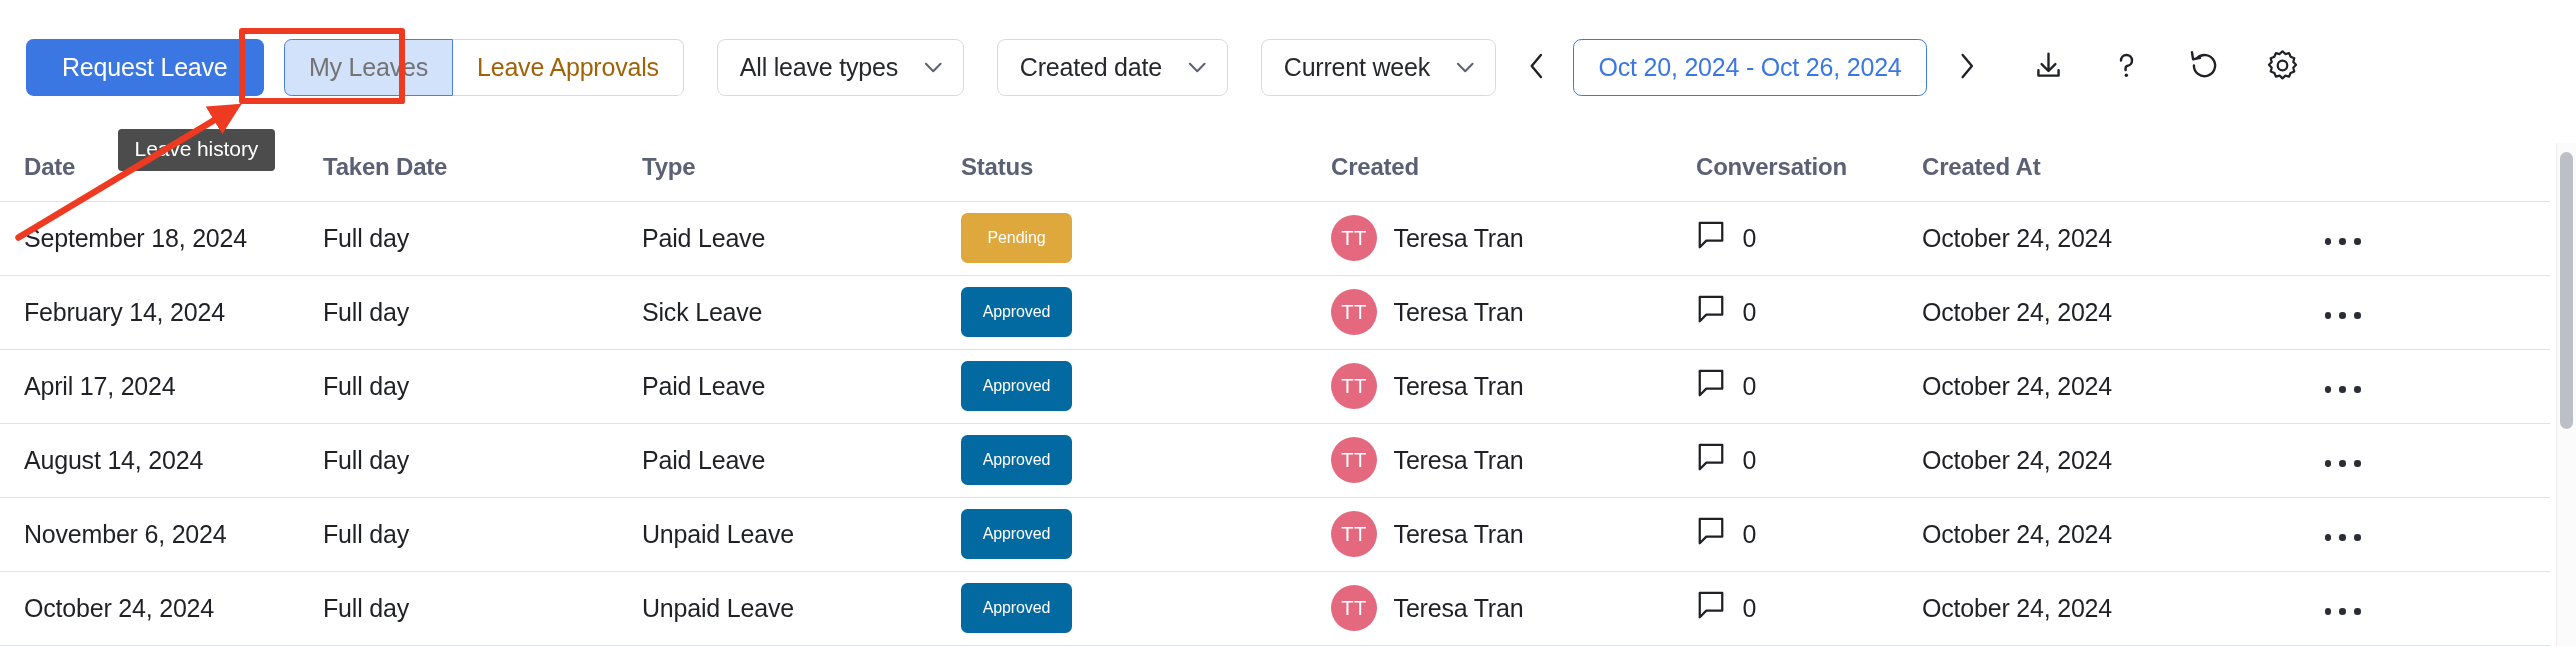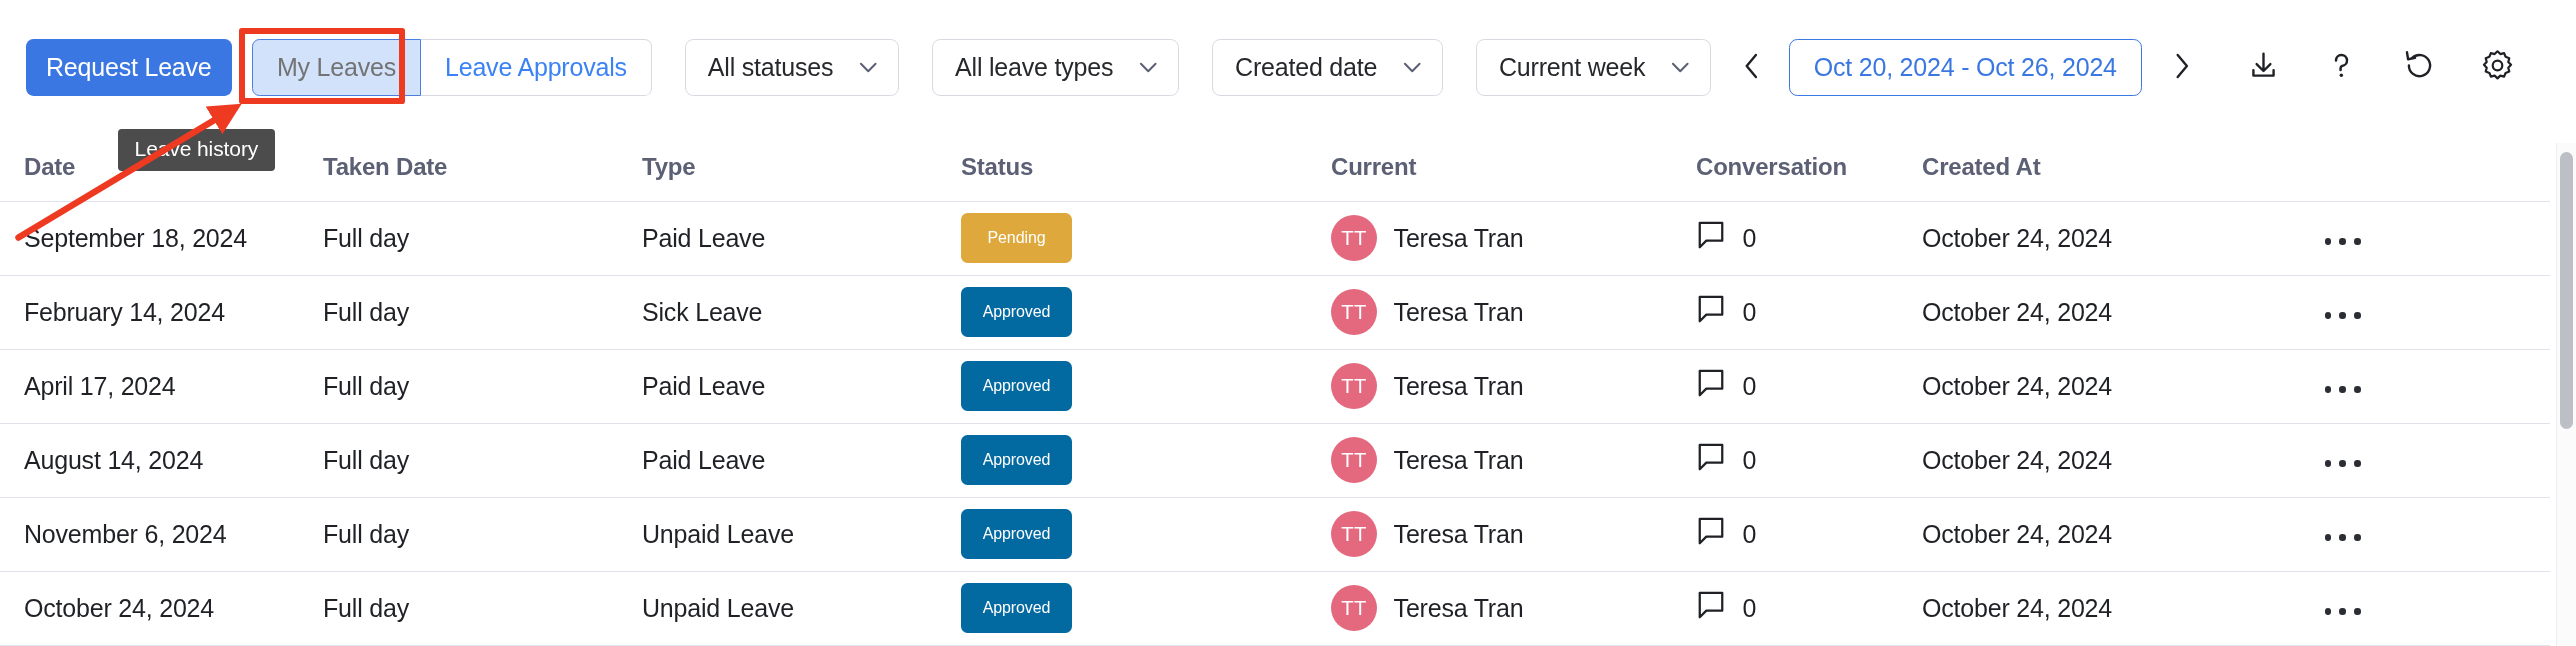--- a/index.html
+++ b/index.html
@@ -24,21 +24,21 @@
     width: 2576px;
     height: 134px;
     display: flex;
     align-items: center;
     padding-left: 26px;
     gap: 0;
     background: #ffffff;
   }
   .btn-primary {
     height: 57px;
-    padding: 0 20px;
+    padding: 0 36px;
     border: none;
     border-radius: 7.4px;
     background: #3b77e3;
     color: #ffffff;
     font-size: 25px;
     font-family: "Liberation Sans", sans-serif;
     letter-spacing: -0.2px;
     cursor: pointer;
     display: flex;
     align-items: center;
@@ -48,21 +48,21 @@
   .seg-group {
     display: flex;
     align-items: center;
     margin-left: 20.3px;
   }
   .seg-btn {
     height: 57px;
     padding: 0 24px;
     border: 0.9px solid #d6dae0;
     background: #ffffff;
-    color: #3b82f6;
+    color: #a16207;
     font-size: 25px;
     font-family: "Liberation Sans", sans-serif;
     letter-spacing: -0.2px;
     cursor: pointer;
     display: flex;
     align-items: center;
     justify-content: center;
     white-space: nowrap;
   }
   .seg-btn.first { border-radius: 7.4px 0 0 7.4px; }
@@ -292,28 +292,20 @@
 
   <div class="toolbar">
 
     <button class="btn-primary">Request Leave</button>
 
     <div class="seg-group">
       <button class="seg-btn first active">My Leaves</button>
       <button class="seg-btn last">Leave Approvals</button>
     </div>
 
-    <div class="select-box">
-      <span class="sel-label">All statuses</span>
-      <span class="chev">
-        <svg width="18.5" height="11" viewBox="0 0 20 12">
-            <path d="M2 2 L10 10 L18 2" fill="none" stroke="#5c6075" stroke-width="2.2" stroke-linecap="round" stroke-linejoin="round"></path>
-          </svg>
-      </span>
-    </div>
 
     <div class="select-box">
       <span class="sel-label">All leave types</span>
       <span class="chev">
         <svg width="18.5" height="11" viewBox="0 0 20 12">
             <path d="M2 2 L10 10 L18 2" fill="none" stroke="#5c6075" stroke-width="2.2" stroke-linecap="round" stroke-linejoin="round"></path>
           </svg>
       </span>
     </div>
 
@@ -401,21 +393,21 @@
           <col class="c-conv">
           <col class="c-created">
           <col class="c-actions">
       </colgroup>
       <thead>
         <tr>
           <th class="c-date">Date</th>
           <th>Taken Date</th>
           <th>Type</th>
           <th>Status</th>
-          <th>Current</th>
+          <th>Created</th>
           <th>Conversation</th>
           <th>Created At</th>
           <th></th>
         </tr>
       </thead>
       <tbody id="tbody">
           <tr>
             <td class="c-date">September 18, 2024</td>
             <td>Full day</td>
             <td>Paid Leave</td>

